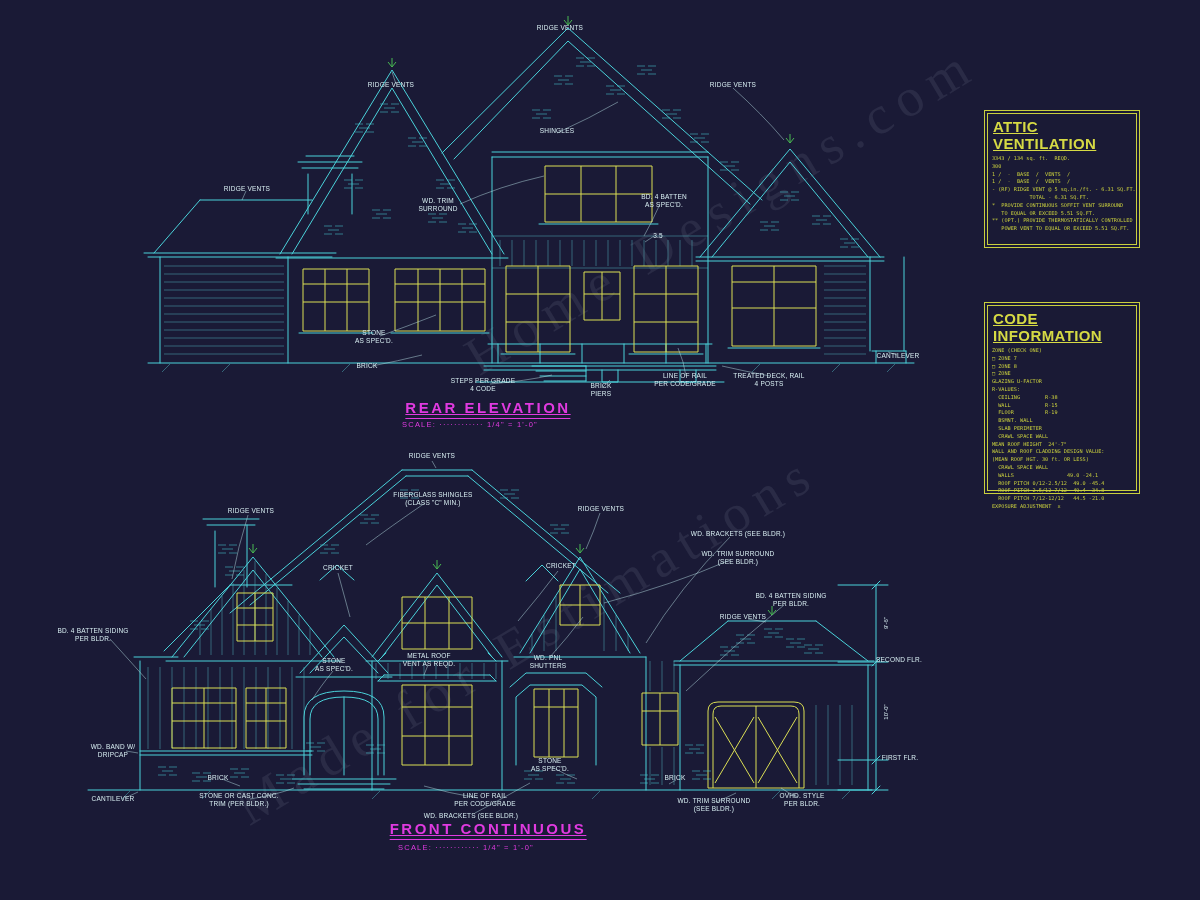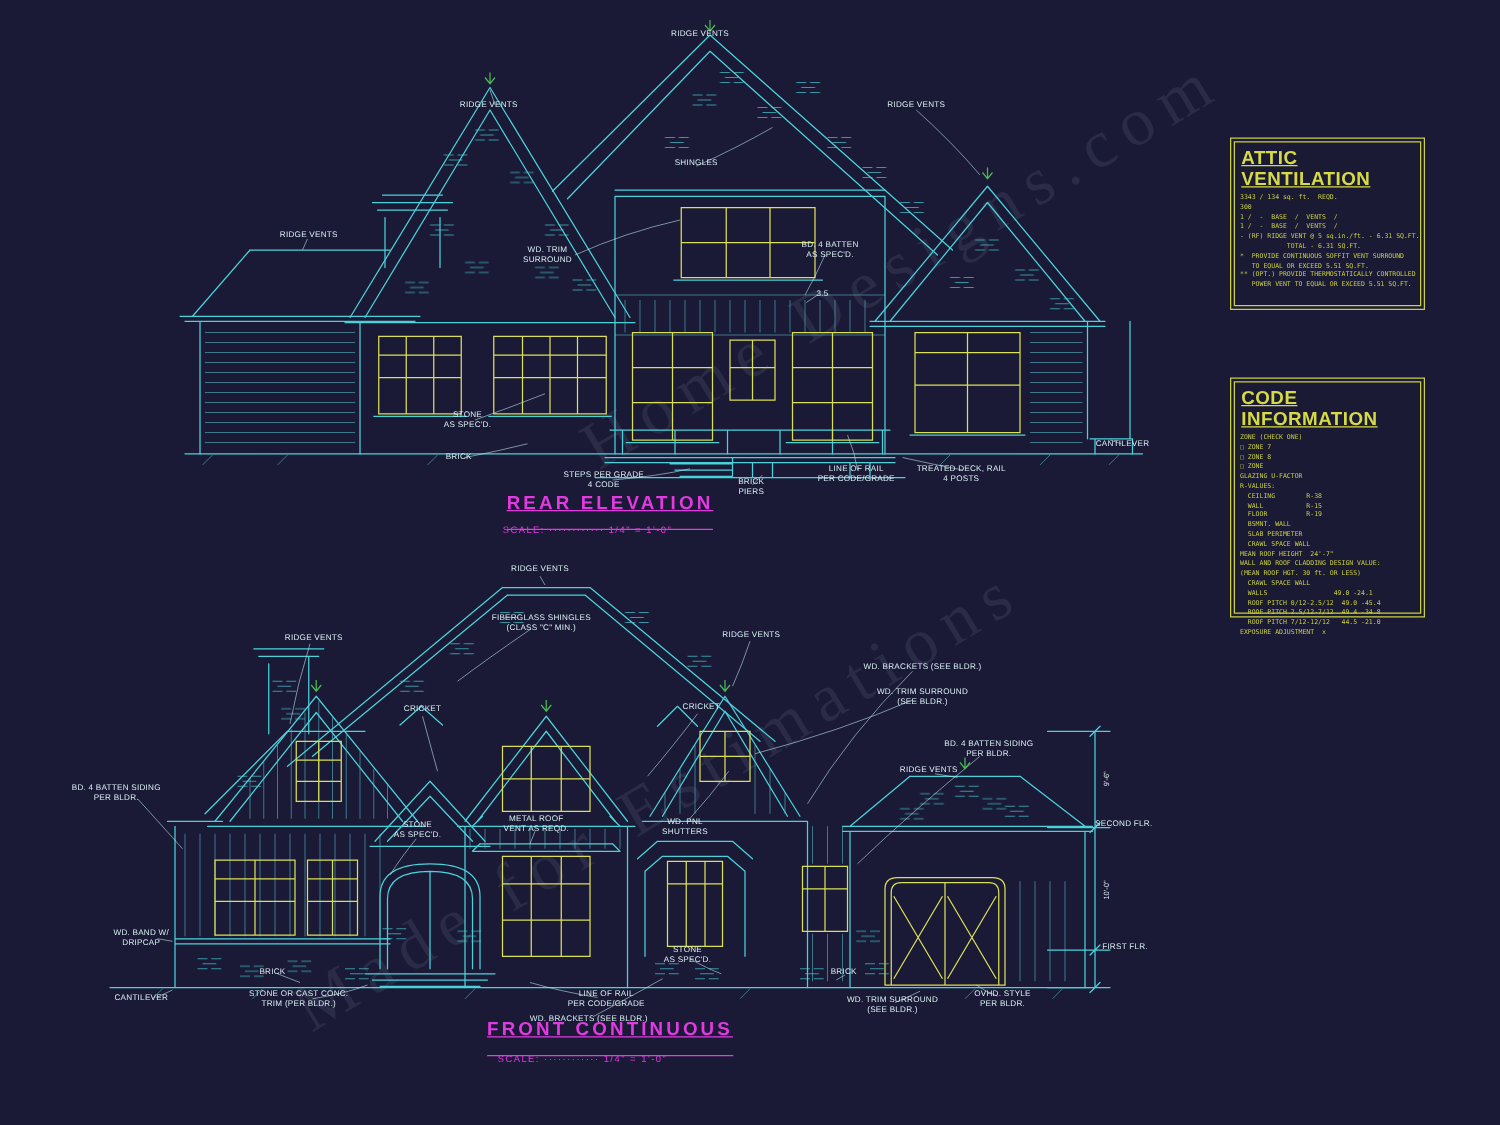--- a/index.html
+++ b/index.html
@@ -10,21 +10,21 @@
   .s2{stroke:#58c6cf;stroke-width:.55;fill:none;opacity:.8;}
   .w{stroke:#dbdf55;stroke-width:1;fill:none;}
   .ld{stroke:#bfe7ec;stroke-width:.55;fill:none;opacity:.85;}
   .gm{stroke:#49b952;stroke-width:1;fill:none;}
   .hx{stroke:#4ad2da;stroke-width:.6;fill:none;opacity:.9;}
   
   .lbl{position:absolute;transform:translate(-50%,-50%);color:#d8eef2;font-size:6.5px;
        line-height:1.25;letter-spacing:.2px;text-align:center;white-space:pre-line;}
   .dim-lbl{position:absolute;transform:translate(-50%,-50%) rotate(-90deg);color:#d8eef2;font-size:6px;}
   .title{position:absolute;transform:translate(-50%,-50%);color:#e03ae0;font-size:15px;font-weight:bold;
-         letter-spacing:2.5px;text-decoration:underline;border-bottom:1px solid #e03ae0;padding-bottom:12px;}
+         letter-spacing:2.5px;text-decoration:underline;border-bottom:1px solid #e03ae0;padding-bottom:2px;}
   .scale-line{position:absolute;transform:translate(-50%,-50%);color:#e03ae0;font-size:7.5px;letter-spacing:1.2px;}
   
   .panel{position:absolute;border:1.5px solid #c9cf3e;padding:2px;background:rgba(26,26,54,.6);}
   .panel-inner{border:1px solid #c9cf3e;padding:3px 4px;height:100%;box-sizing:border-box;}
   .panel-title{color:#d6da44;font-size:15px;font-weight:bold;letter-spacing:.4px;
                text-decoration:underline;margin:1px 0 3px 1px;font-family:"Liberation Sans",sans-serif;}
   .panel-line{color:#c9cf3e;font-size:5.2px;line-height:1.5;white-space:pre;
               font-family:"DejaVu Sans Mono",monospace;}
   
   .wm{position:absolute;color:rgba(190,198,218,.10);font-size:54px;letter-spacing:10px;

